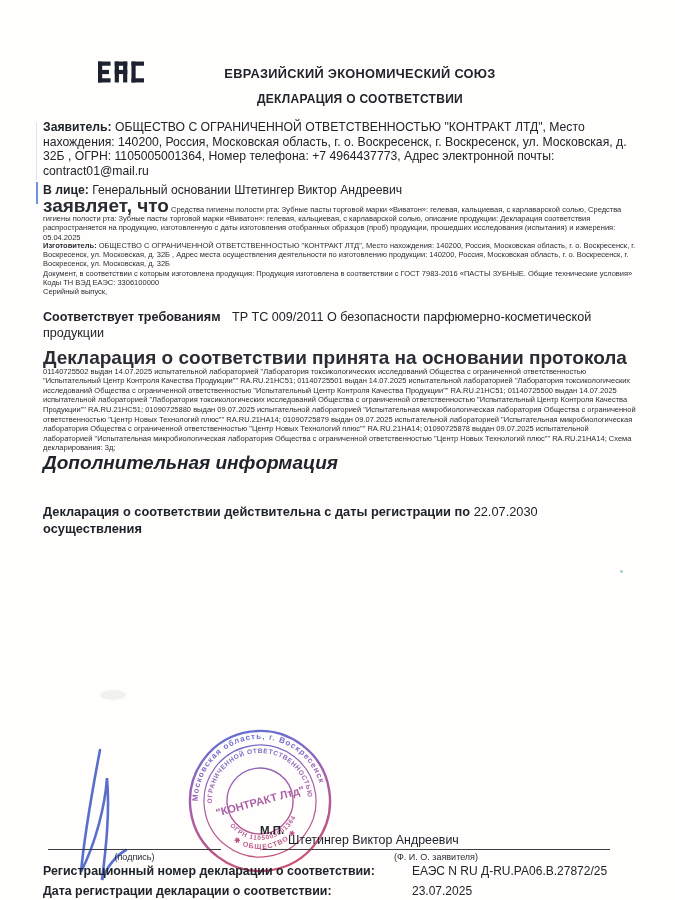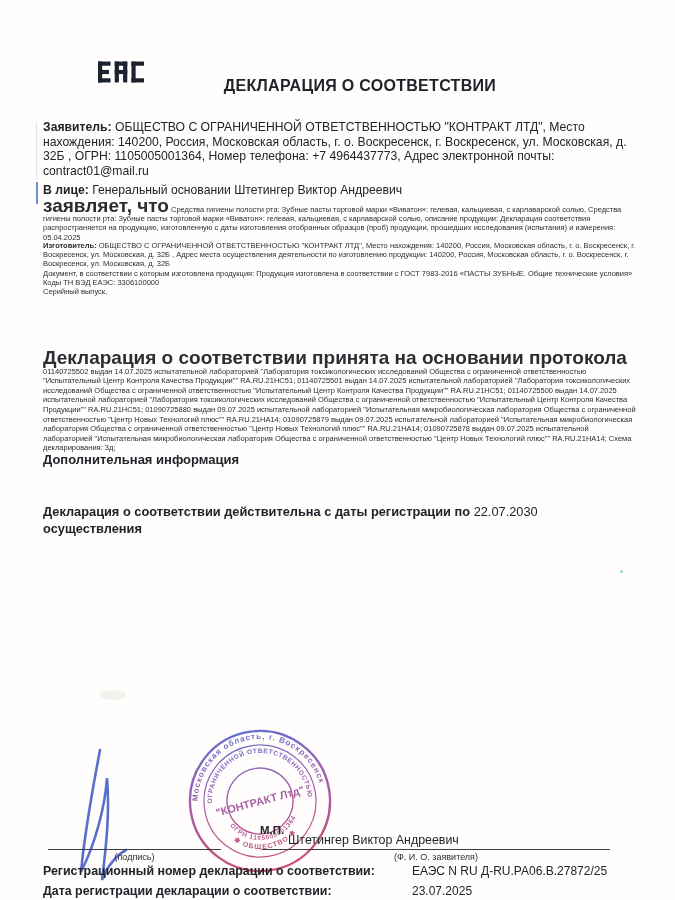--- a/index.html
+++ b/index.html
@@ -6,21 +6,21 @@
   #page{
     position:relative;width:675px;height:900px;background:#fffefd;overflow:hidden;
     font-family:"Liberation Sans", sans-serif;color:#20242a;
   }
   .abs{position:absolute;}
   .b{font-weight:bold;}
   .para{margin:0;}
   .body-txt{font-size:12.2px;line-height:14.6px;}
   .small-txt{font-size:7.5px;line-height:9.2px;color:#2a2d33;}
   .h-inline{font-weight:bold;font-size:19px;}
-  .sec-head{font-weight:bold;font-size:13px;}
+  .sec-head{font-weight:bold;font-size:19px;font-style:italic;}
   .cap{font-size:9px;color:#2a2d33;}
   .sigline{border-top:1.6px solid #3a3d42;height:0;}
   .reg-label{font-weight:bold;font-size:12.4px;}
   .reg-value{font-size:12px;text-align:right;}
   .artifact{pointer-events:none;}
 </style>
 </head>
 <body>
 
 <div id="page">
@@ -40,21 +40,22 @@
         <rect x="32" y="16" width="24" height="8"></rect>
 
         <rect x="64" y="0" width="8" height="40"></rect>
         <rect x="64" y="0" width="24" height="8"></rect>
         <rect x="64" y="32" width="24" height="8"></rect>
       </g>
     </svg>
   </div>
 
   <div class="abs" style="left:150px;top:66px;width:420px;text-align:center;">
-    <div class="b" style="font-size:16px;letter-spacing:.3px;margin-top:11px;">ДЕКЛАРАЦИЯ О СООТВЕТСТВИИ</div>
+    <div class="b" style="font-size:12.8px;letter-spacing:.3px;">ЕВРАЗИЙСКИЙ ЭКОНОМИЧЕСКИЙ СОЮЗ</div>
+    <div class="b" style="font-size:12px;letter-spacing:.3px;margin-top:11px;">ДЕКЛАРАЦИЯ О СООТВЕТСТВИИ</div>
   </div>
 
   <div class="abs artifact" style="left:36px;top:122px;width:1px;height:58px;background:#9db4d6;opacity:.35;"></div>
   <div class="abs artifact" style="left:36px;top:182px;width:2px;height:22px;background:#3a6fd8;opacity:.75;"></div>
 
   <p class="para abs body-txt" style="left:43px;top:120px;width:594px;">
     <b>Заявитель:</b>
     <span>ОБЩЕСТВО С ОГРАНИЧЕННОЙ ОТВЕТСТВЕННОСТЬЮ "КОНТРАКТ ЛТД", Место нахождения: 140200, Россия, Московская область, г. о. Воскресенск, г. Воскресенск, ул. Московская, д. 32Б   , ОГРН: 1105005001364, Номер телефона: +7 4964437773, Адрес электронной почты: contract01@mail.ru</span>
   </p>
 
@@ -71,20 +72,24 @@
   <div class="abs small-txt" style="left:43px;top:241px;width:594px;">
     <p class="para">
       <b>Изготовитель:</b>
       <span>ОБЩЕСТВО С ОГРАНИЧЕННОЙ ОТВЕТСТВЕННОСТЬЮ "КОНТРАКТ ЛТД", Место нахождения: 140200, Россия, Московская область, г. о. Воскресенск, г. Воскресенск, ул. Московская, д. 32Б   , Адрес места осуществления деятельности по изготовлению продукции: 140200, Россия, Московская область, г. о. Воскресенск, г. Воскресенск, ул. Московская, д. 32Б</span>
     </p>
     <p class="para">Документ, в соответствии с которым изготовлена продукция: Продукция изготовлена в соответствии с ГОСТ 7983-2016 «ПАСТЫ ЗУБНЫЕ. Общие технические условия»</p>
     <p class="para">Коды ТН ВЭД ЕАЭС: 3306100000</p>
     <p class="para">Серийный выпуск,</p>
   </div>
 
+  <p class="para abs" style="left:43px;top:309px;width:596px;font-size:12.6px;line-height:16px;">
+    <b style="margin-right:8px;">Соответствует требованиям</b>
+    <span>ТР ТС 009/2011 О безопасности парфюмерно-косметической продукции</span>
+  </p>
 
   <p class="para abs small-txt" style="left:43px;top:353px;width:596px;line-height:9.6px;">
     <span class="h-inline">Декларация о соответствии принята на основании протокола</span>
     <span>01140725502 выдан 14.07.2025  испытательной лабораторией "Лаборатория токсикологических исследований Общества с ограниченной ответственностью "Испытательный Центр Контроля Качества Продукции"" RA.RU.21НС51; 01140725501 выдан 14.07.2025  испытательной лабораторией "Лаборатория токсикологических исследований Общества с ограниченной ответственностью "Испытательный Центр Контроля Качества Продукции"" RA.RU.21НС51; 01140725500 выдан 14.07.2025  испытательной лабораторией "Лаборатория токсикологических исследований Общества с ограниченной ответственностью "Испытательный Центр Контроля Качества Продукции"" RA.RU.21НС51; 01090725880 выдан 09.07.2025  испытательной лабораторией "Испытательная микробиологическая лаборатория Общества с ограниченной ответственностью "Центр Новых Технологий плюс"" RA.RU.21НА14; 01090725879 выдан 09.07.2025  испытательной лабораторией "Испытательная микробиологическая лаборатория Общества с ограниченной ответственностью "Центр Новых Технологий плюс"" RA.RU.21НА14; 01090725878 выдан 09.07.2025  испытательной лабораторией "Испытательная микробиологическая лаборатория Общества с ограниченной ответственностью "Центр Новых Технологий плюс"" RA.RU.21НА14; Схема декларирования: 3д;</span>
   </p>
 
   <div class="abs sec-head" style="left:43px;top:452px;">Дополнительная информация</div>
 
   <p class="para abs" style="left:43px;top:503px;width:545px;font-size:12.8px;line-height:17px;">
     <b>Декларация о соответствии действительна с даты регистрации по</b>

